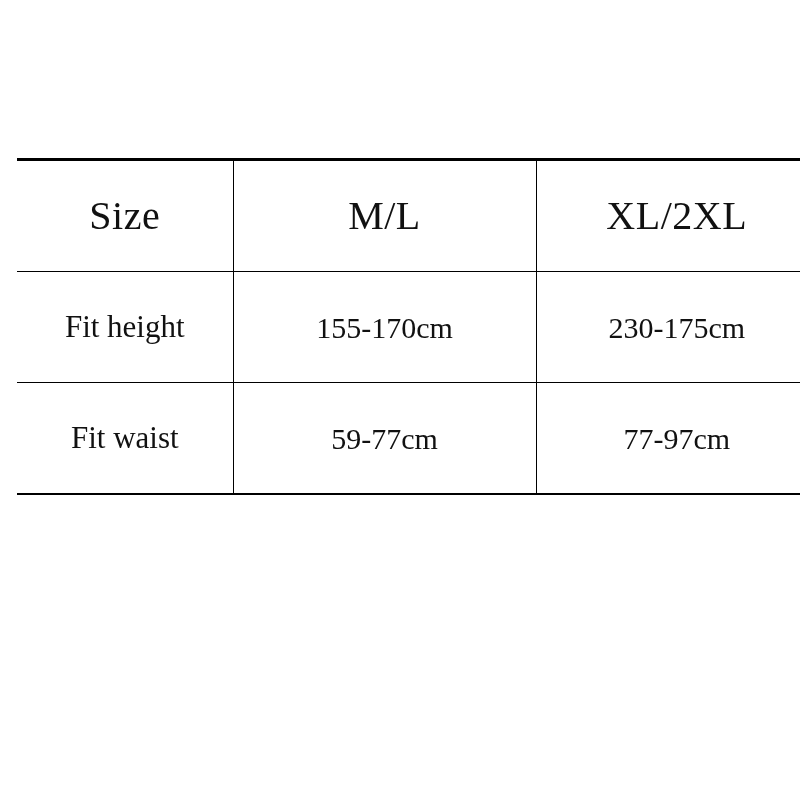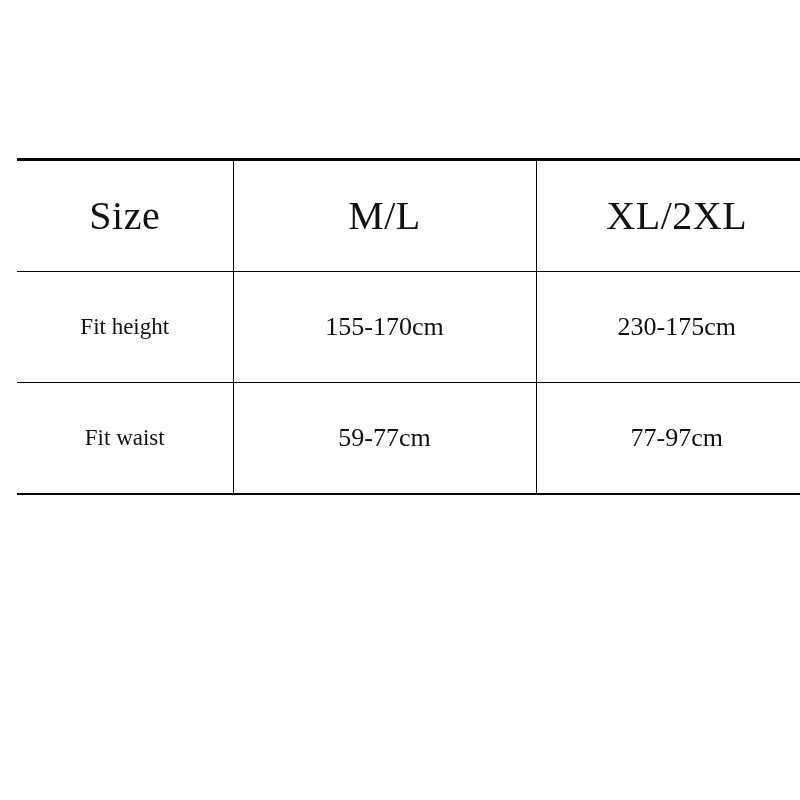--- a/index.html
+++ b/index.html
@@ -53,24 +53,24 @@
     border-right: none;
   }
 
   .row-head td {
     height: 110px;
     font-size: 40px;
     letter-spacing: 0.5px;
   }
   .row-body td {
     height: 110px;
-    font-size: 26px;
+    font-size: 30px;
   }
   .row-body td.label {
-    font-size: 23px;
+    font-size: 31px;
   }
   .cell-inner {
     display: block;
     width: 100%;
     line-height: 1.1;
   }
 </style>
 </head>
 <body>
 

